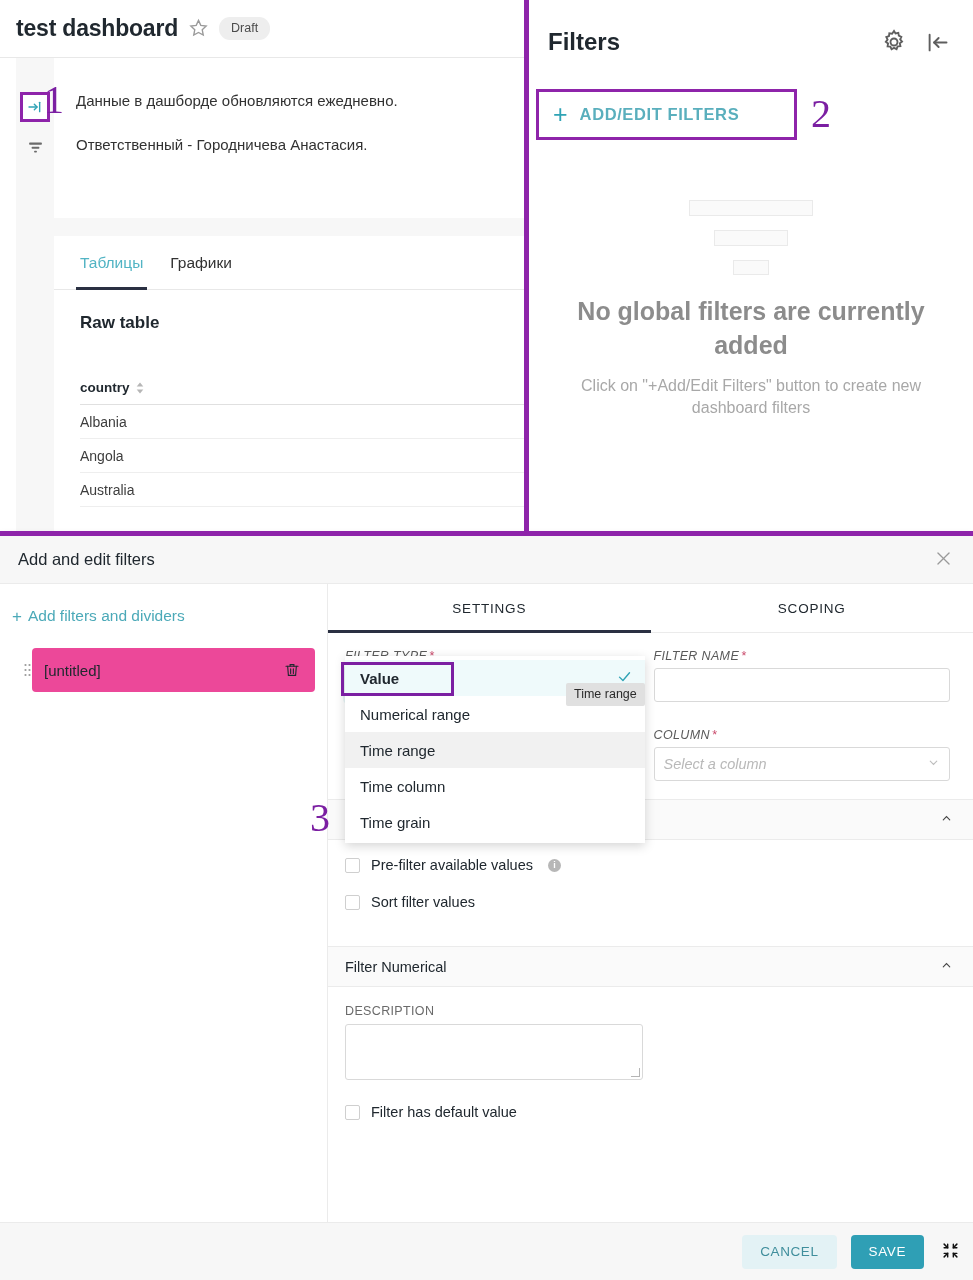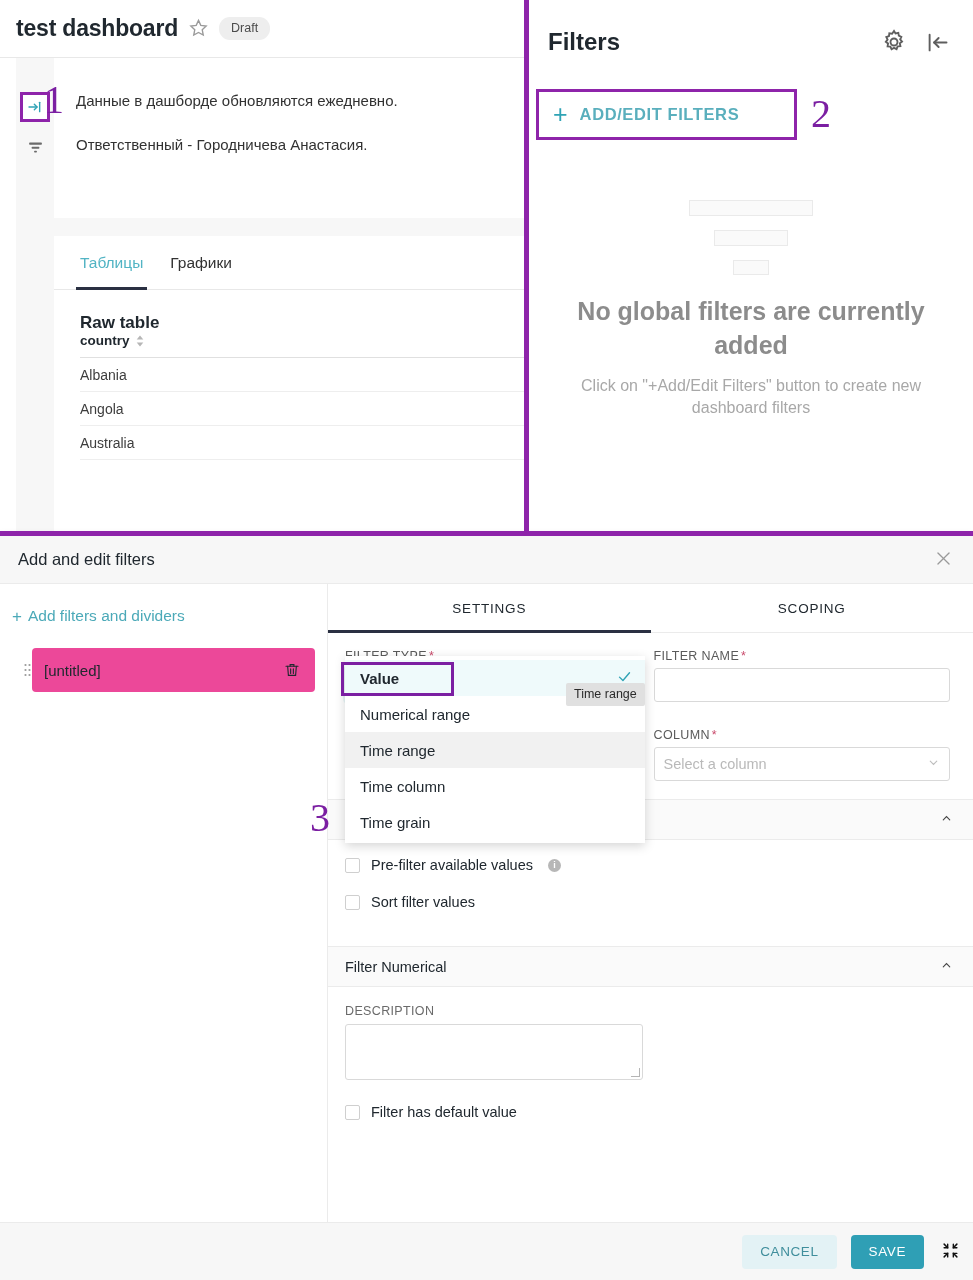--- a/index.html
+++ b/index.html
@@ -139,20 +139,21 @@
     background: #2a3042;
   }
   #raw-table-title {
     margin: 0;
     padding: 23px 0 0 26px;
     font-size: 17px;
     font-weight: bold;
     color: #20282f;
   }
   #raw-table {
+    margin-top: 47px;
     padding: 0 8px 0 26px;
   }
   .tbl-head {
     display: flex; align-items: center; gap: 6px;
     font-size: 13.5px; font-weight: bold; color: #20282f;
     padding-bottom: 9px;
     border-bottom: 1px solid #e0e0e0;
   }
   .sort-caret { font-size: 9px; color: #b0b0b0; line-height: 0.9; display: flex; flex-direction: column; }
   .tbl-row {
@@ -314,21 +315,21 @@
     color: #20282f;
     position: relative;
   }
   .mr-tab.active::after {
     content: "";
     position: absolute; left: 0; right: 0; bottom: -1px;
     height: 3px; background: #2a3042;
   }
 
   #mr-form { padding: 16px 23px 0 17px; position: relative; }
-  .form-row { display: flex; gap: 12px; }
+  .form-row { display: flex; gap: 12px; font-style: italic; }
   .form-col { flex: 1; min-width: 0; }
   .flabel {
     font-size: 12.5px; color: #5a5a5a;
     letter-spacing: 0.35px;
     margin-bottom: 5px;
     white-space: nowrap;
   }
   .req { color: #c94a6b; margin-left: 2px; }
   .finput {
     height: 34px;

